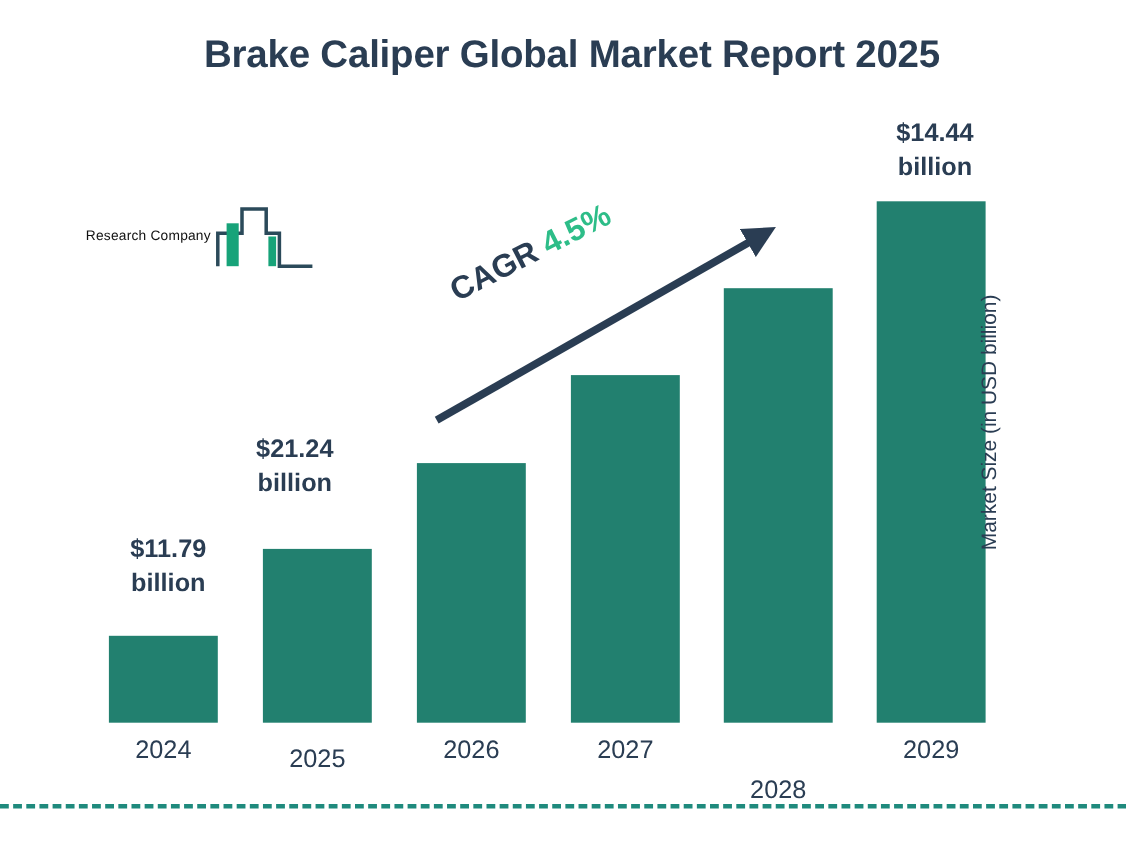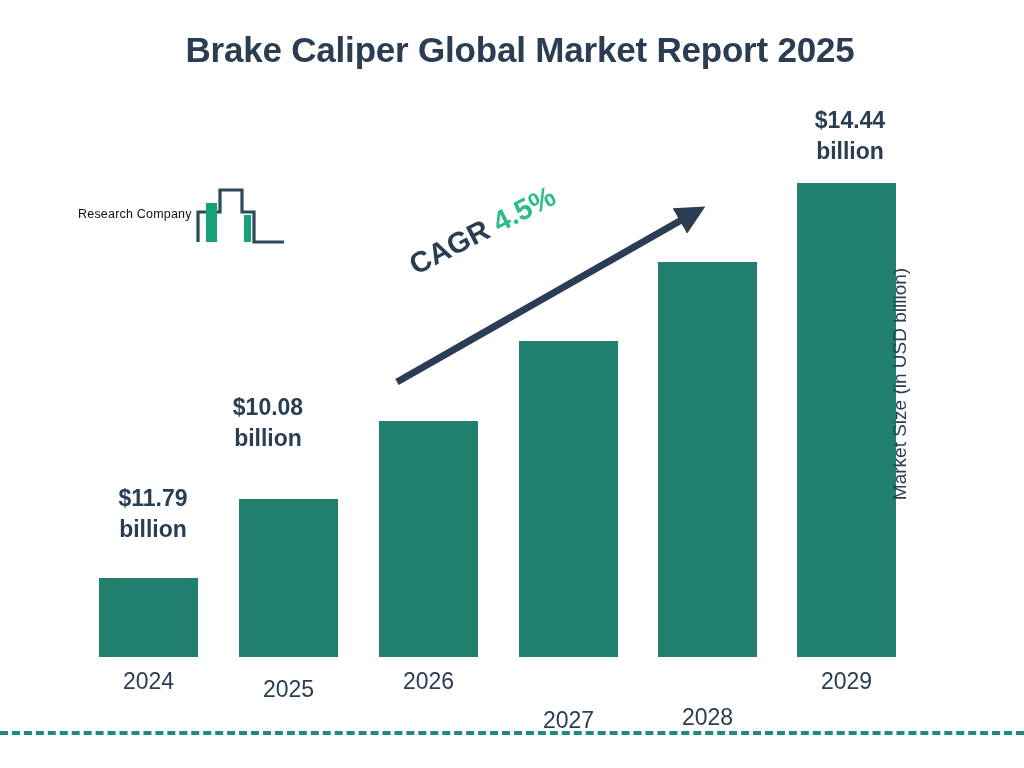--- a/index.html
+++ b/index.html
@@ -183,33 +183,33 @@
     <span class="cagr-word">CAGR</span>
     <span class="cagr-rate">4.5%</span>
   </div>
 
   <div class="value-label" style="left:88px; top:483px; width:130px;">
     <div>$11.79</div>
     <div>billion</div>
   </div>
 
   <div class="value-label" style="left:203px; top:392px; width:130px;">
-    <div>$10.08</div>
+    <div>$21.24</div>
     <div>billion</div>
   </div>
 
   <div class="value-label" style="left:785px; top:105px; width:130px;">
     <div>$14.44</div>
     <div>billion</div>
   </div>
 
   <div class="x-tick" style="left:99px;  top:668px; width:99px;">2024</div>
   <div class="x-tick" style="left:239px; top:636px; width:99px;margin-top:40px;">2025</div>
   <div class="x-tick" style="left:379px; top:668px; width:99px;">2026</div>
-  <div class="x-tick" style="left:519px; top:668px; width:99px;margin-top:39px;">2027</div>
+  <div class="x-tick" style="left:519px; top:668px; width:99px;">2027</div>
   <div class="x-tick" style="left:658px; top:704px; width:99px;">2028</div>
   <div class="x-tick" style="left:797px; top:668px; width:99px;">2029</div>
 
   <div class="y-axis-title">Market Size (in USD billion)</div>
 
   <div class="footer-rule"></div>
 
 </div>
 
 </body></html>

